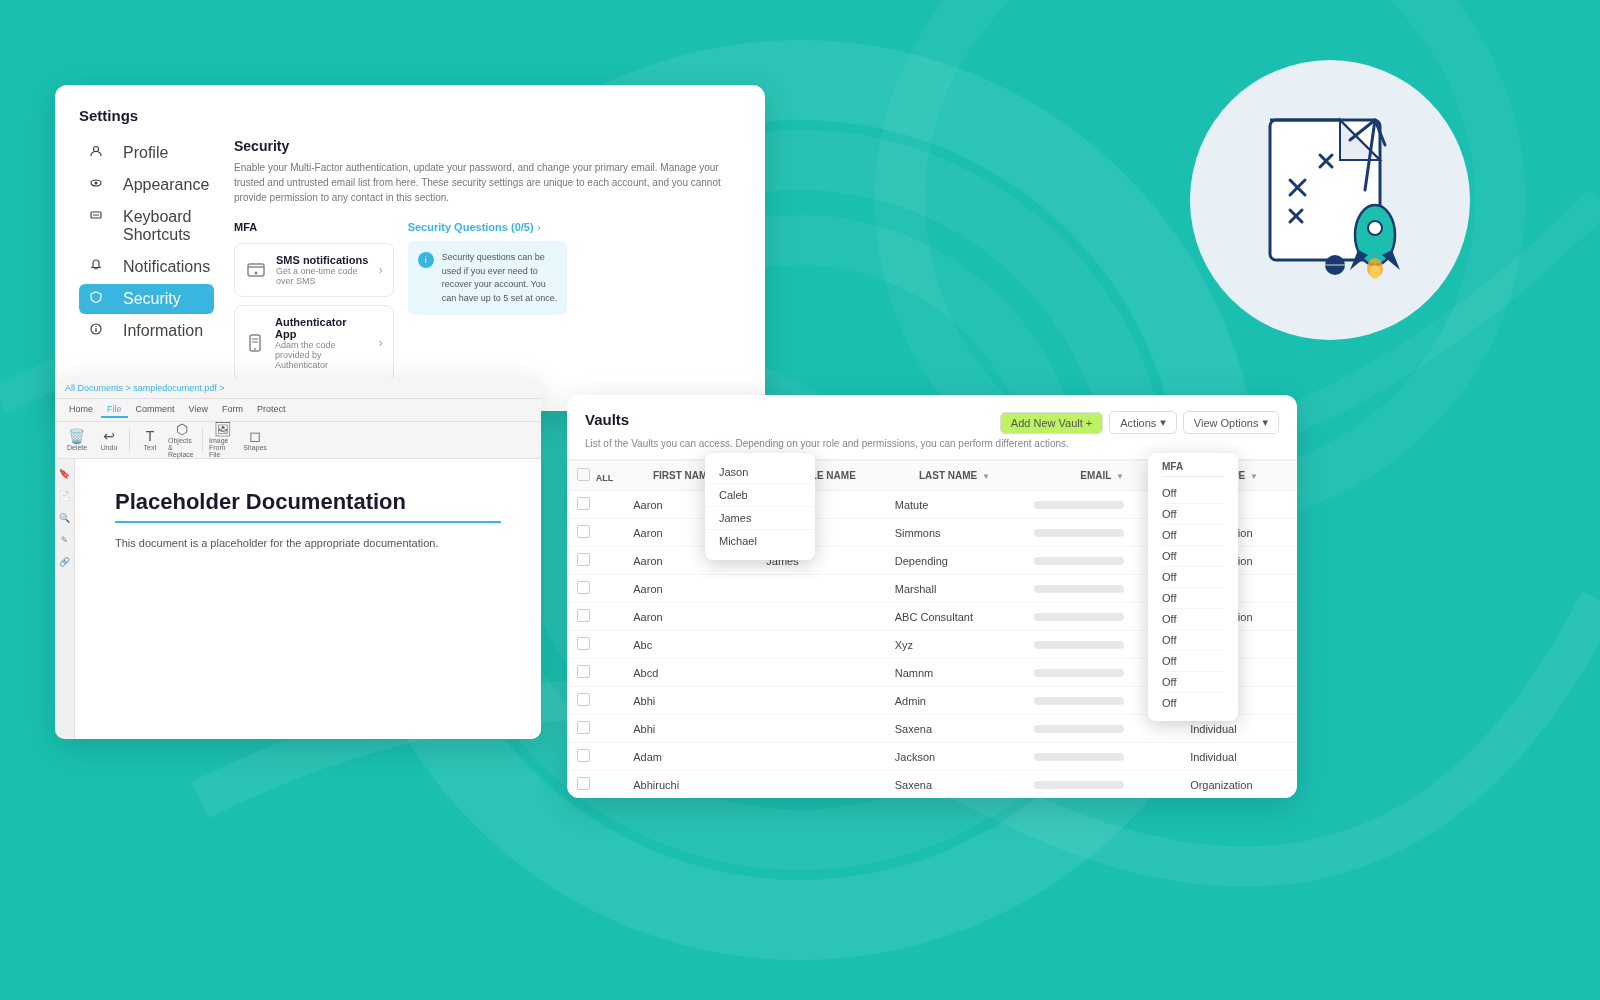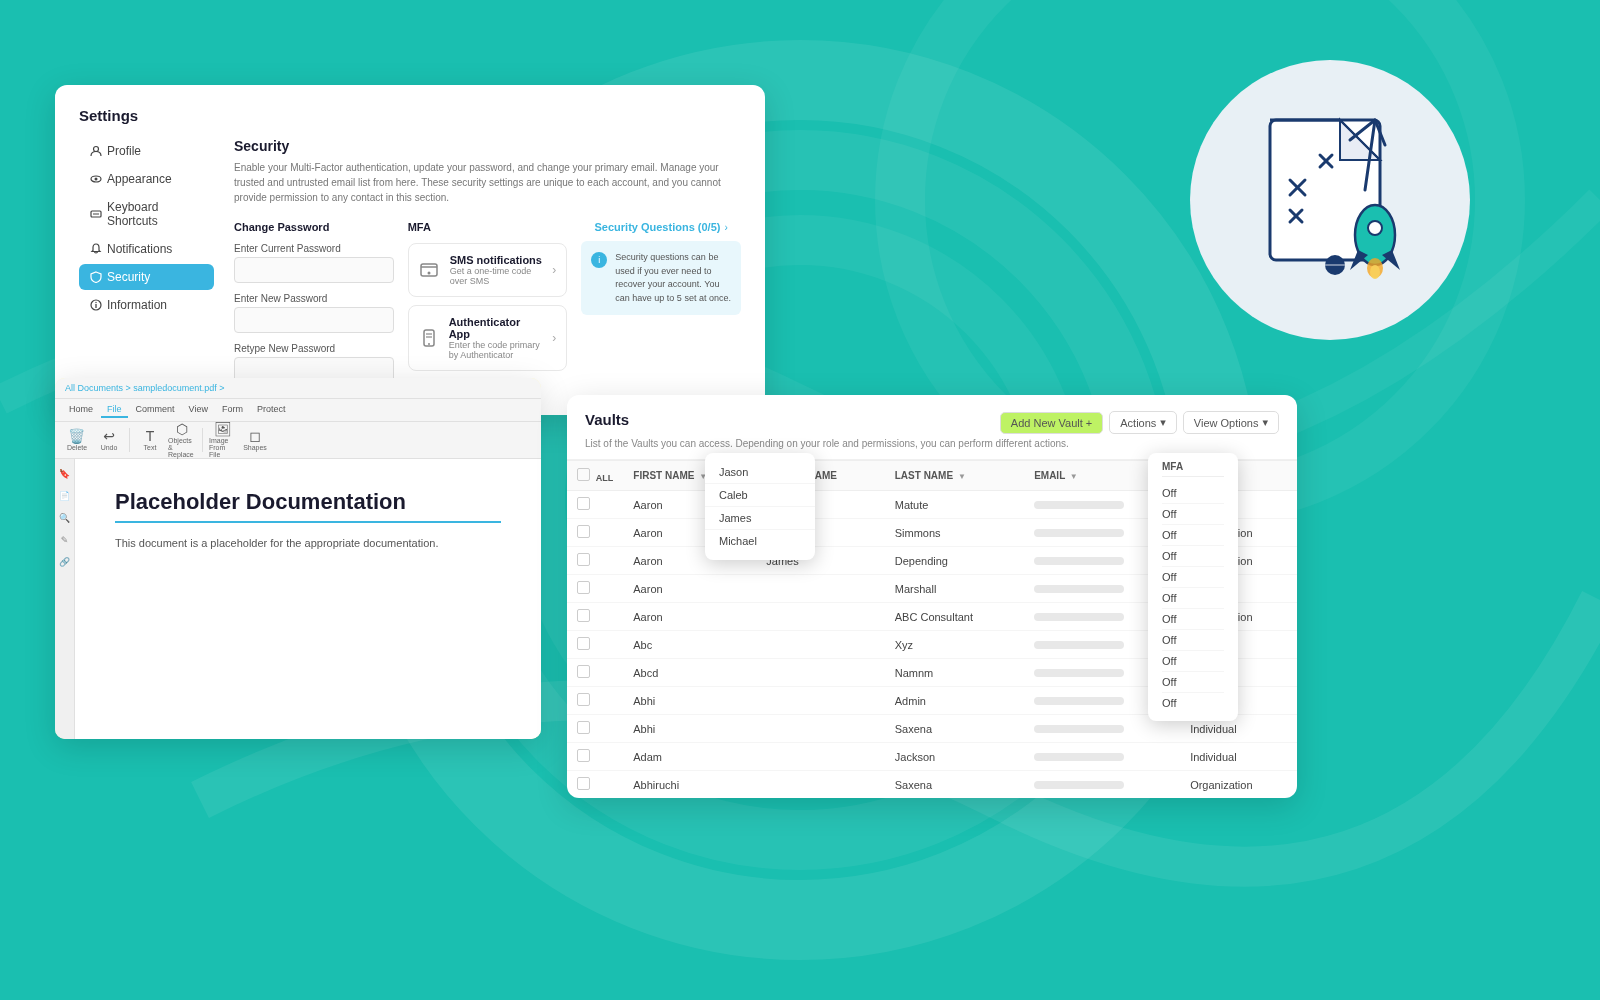--- a/index.html
+++ b/index.html
@@ -36,25 +36,24 @@
       gap: 20px;
     }
 
     .settings-sidebar {
       width: 135px;
       flex-shrink: 0;
     }
 
     .sidebar-item {
       display: flex;
-      align-items: center;
-      gap: 4px;
+      gap: 20px;
       padding: 6px 10px;
       border-radius: 6px;
-      font-size: 12px;
+      font-size: 16px;
       color: #444;
       cursor: pointer;
       margin-bottom: 2px;
     }
 
     .sidebar-item.active {
       background: #3ab5e0;
       color: white;
     }
 
@@ -154,21 +153,20 @@
       margin-left: auto;
       color: #aaa;
       font-size: 12px;
     }
 
     .sq-header {
       display: flex;
       align-items: center;
       gap: 4px;
       margin-bottom: 8px;
-      justify-content: center;
     }
 
     .sq-title {
       font-size: 11px;
       font-weight: 600;
       color: #3ab5e0;
     }
 
     .sq-arrow {
       font-size: 10px;
@@ -390,21 +388,21 @@
       width: 100%;
       border-collapse: collapse;
       font-size: 11px;
     }
 
     .vaults-table th {
       background: #fafafa;
       border-bottom: 1px solid #eee;
       border-top: 1px solid #eee;
       padding: 7px 10px;
-      text-align: left;
+      text-align: center;
       font-size: 10px;
       font-weight: 600;
       color: #555;
       white-space: nowrap;
     }
 
     .vaults-table th .sort-arrow {
       font-size: 8px;
       color: #999;
       margin-left: 2px;
@@ -626,35 +624,20 @@
         <span>Information</span>
       </div>
     </div>
 
     <div class="settings-content">
       <div class="security-title">Security</div>
       <div class="security-desc">Enable your Multi-Factor authentication, update your password, and change your primary email. Manage your trusted and untrusted email list from here. These security settings are unique to each account, and you cannot provide permission to any contact in this section.</div>
 
       <div class="security-grid">
 
-        <div>
-          <div class="security-section-title">Change Password</div>
-          <div class="form-group">
-            <label class="form-label">Enter Current Password</label>
-            <input class="form-input" type="password" style="">
-          </div>
-          <div class="form-group">
-            <label class="form-label">Enter New Password</label>
-            <input class="form-input" type="password" style="">
-          </div>
-          <div class="form-group">
-            <label class="form-label">Retype New Password</label>
-            <input class="form-input" type="password" style="">
-          </div>
-        </div>
 
         <div>
           <div class="security-section-title">MFA</div>
           <div class="mfa-option">
             <div class="mfa-icon-wrap">
               <svg width="20" height="20" viewBox="0 0 20 20">
                   <rect x="2" y="4" width="16" height="12" rx="2" fill="none" stroke="#888" stroke-width="1.5"></rect>
                   <line x1="2" y1="7" x2="18" y2="7" stroke="#888" stroke-width="1.5"></line>
                   <circle cx="10" cy="13" r="1.5" fill="#888"></circle>
                 </svg>
@@ -669,21 +652,21 @@
             <div class="mfa-icon-wrap">
               <svg width="20" height="20" viewBox="0 0 20 20">
                   <rect x="5" y="2" width="10" height="16" rx="2" fill="none" stroke="#888" stroke-width="1.5"></rect>
                   <circle cx="10" cy="16" r="1" fill="#888"></circle>
                   <line x1="7" y1="6" x2="13" y2="6" stroke="#888" stroke-width="1.2"></line>
                   <line x1="7" y1="9" x2="13" y2="9" stroke="#888" stroke-width="1.2"></line>
                 </svg>
             </div>
             <div class="mfa-text">
               <h4>Authenticator App</h4>
-              <p>Enter the code primary by Authenticator</p>
+              <p>Adam the code provided by Authenticator</p>
             </div>
             <span class="mfa-arrow">›</span>
           </div>
         </div>
 
         <div>
           <div class="sq-header">
             <span class="sq-title">Security Questions (0/5)</span>
             <span class="sq-arrow">›</span>
           </div>

